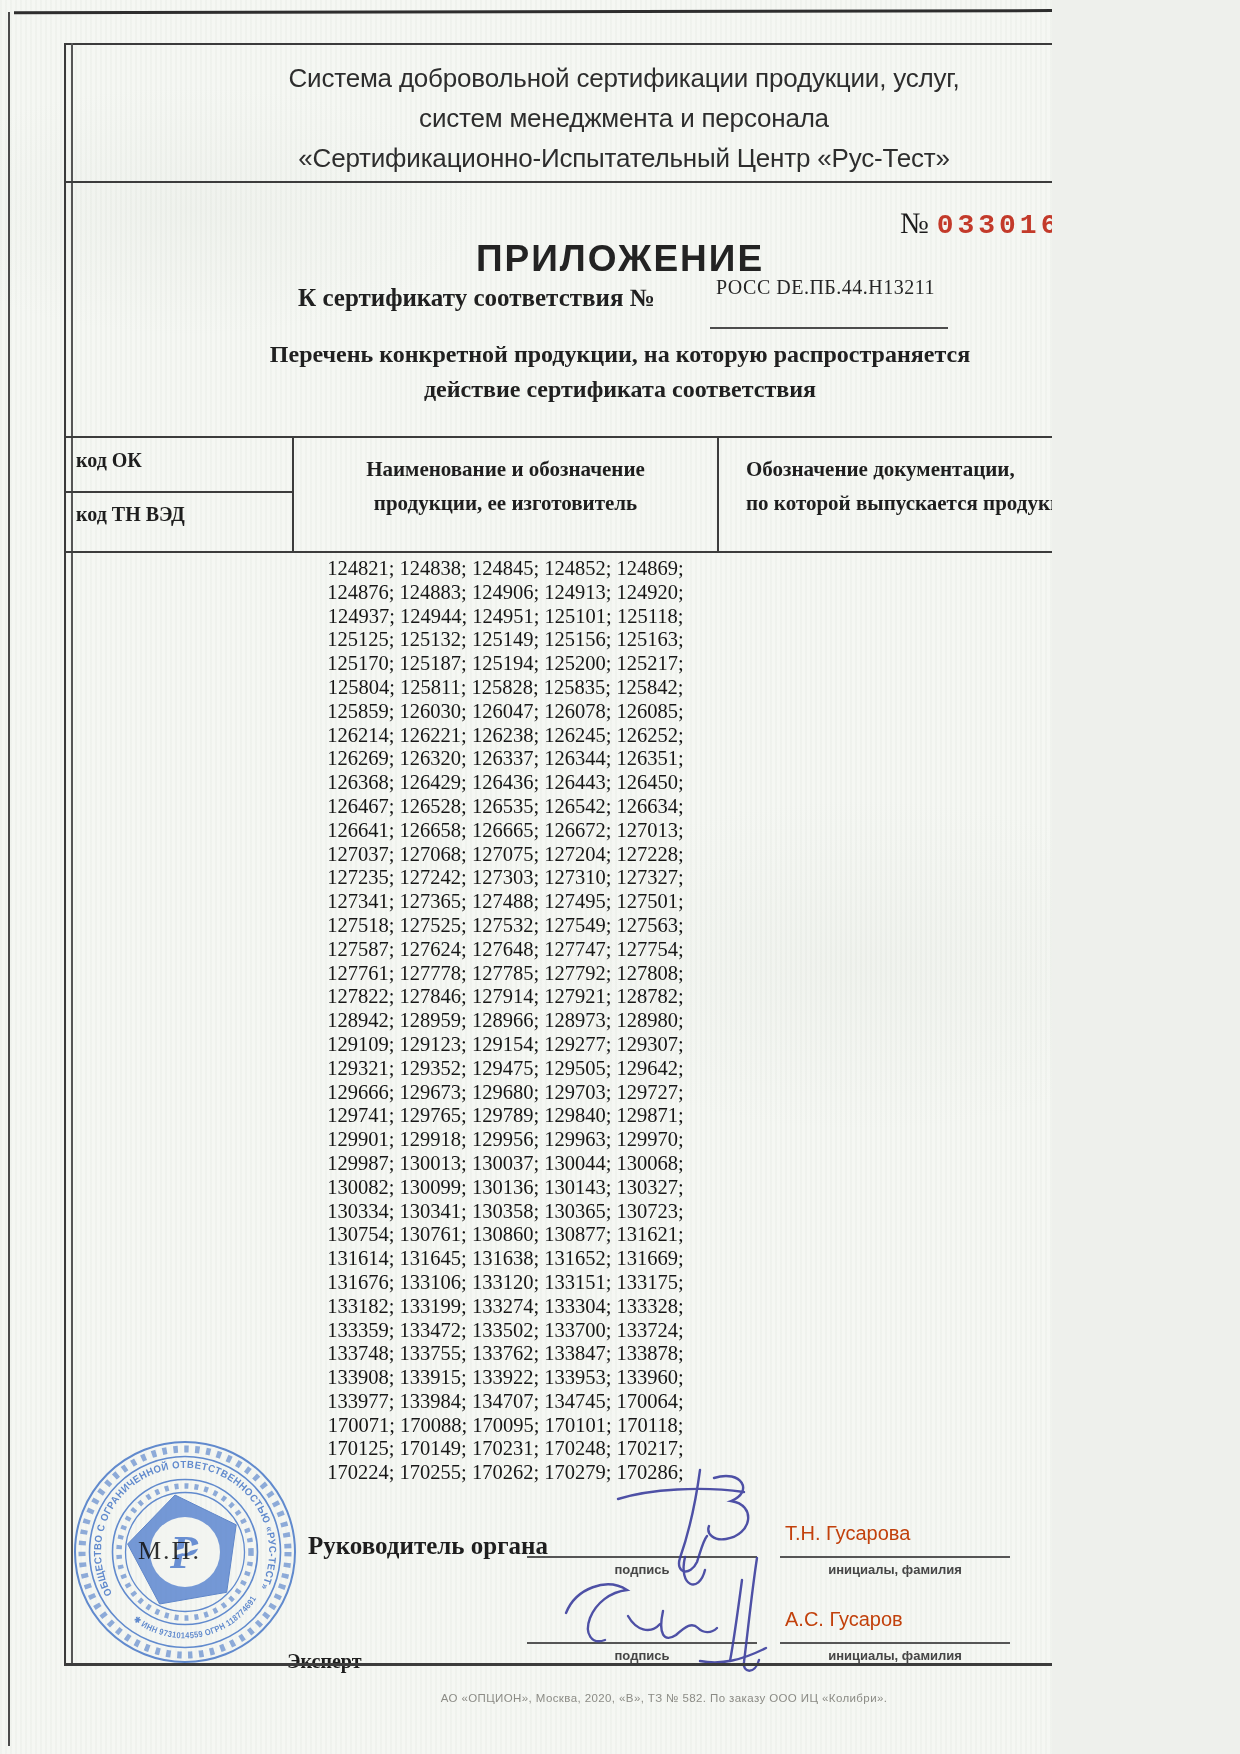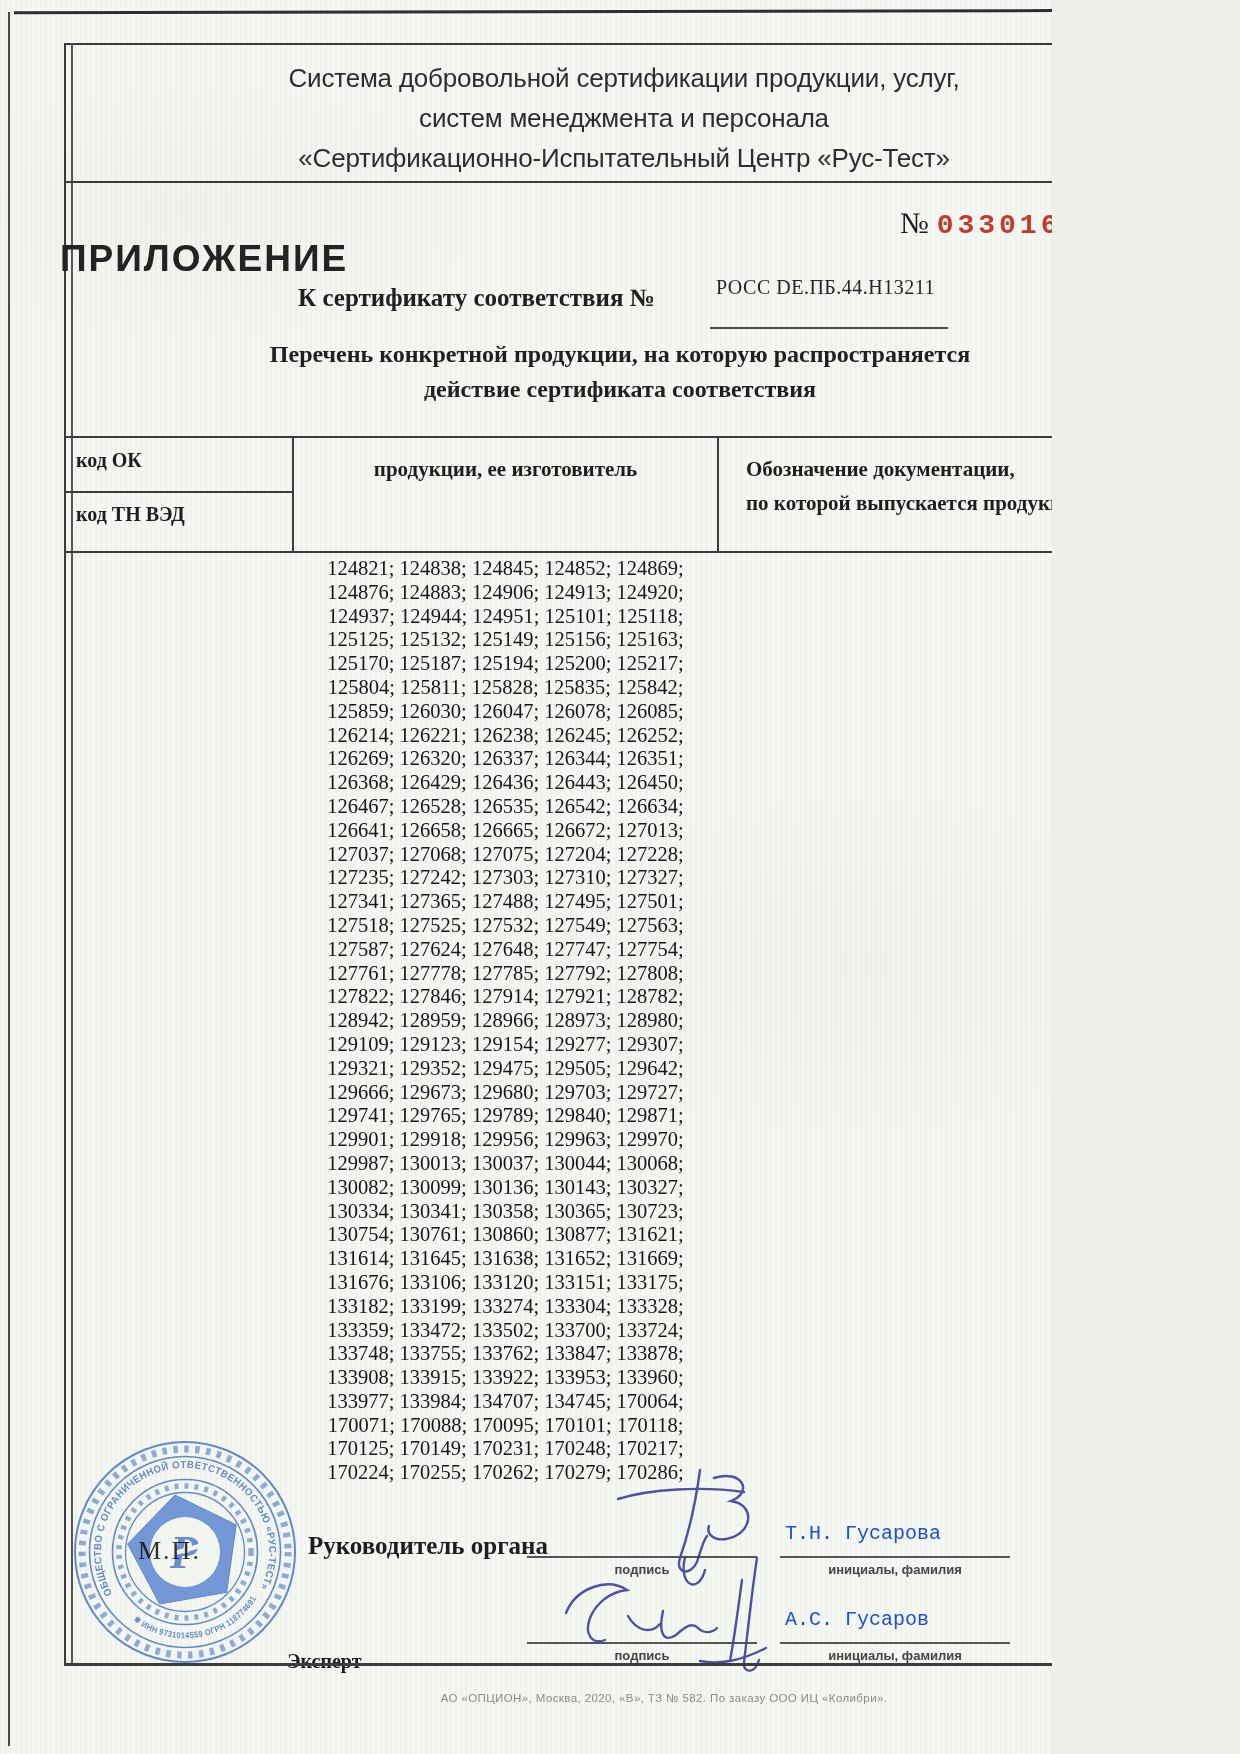--- a/index.html
+++ b/index.html
@@ -20,39 +20,39 @@
   .vline{position:absolute;background:#3c3c3c;width:2px;}
   
   .edge-top{position:absolute;left:14px;top:10px;width:1226px;height:3px;background:#2e2e2e;transform:rotate(-.12deg);}
   .edge-left{position:absolute;left:8px;top:12px;width:2px;height:1734px;background:#4a4a4a;}
   
   .header{left:67px;top:58px;width:1114px;text-align:center;
     font-family:"Liberation Sans",sans-serif;font-size:26px;line-height:40px;color:#2d2d2d;letter-spacing:-.2px;}
   .form-number{left:900px;top:206px;white-space:nowrap;}
   .form-number .nzn{font:30px "Liberation Serif",serif;color:#1c1c1c;}
   .form-number .val{font-family:"Liberation Mono",monospace;font-weight:bold;font-size:28px;color:#c33a2a;letter-spacing:4px;margin-left:8px;}
-  .doc-title{left:60px;top:238px;width:1120px;text-align:left;
+  .doc-title{left:60px;top:238px;width:1120px;text-align:center;
     font-family:"Liberation Sans",sans-serif;font-weight:bold;font-size:37px;letter-spacing:2px;color:#232323;}
   .cert-label{left:298px;top:284px;font-weight:bold;font-size:25px;color:#202020;}
   .cert-number{left:716px;top:276px;font-size:20px;letter-spacing:.5px;color:#252525;}
   .cert-underline{left:710px;top:327px;width:238px;height:2px;background:#4c4c4c;}
   .subtitle{left:60px;top:337px;width:1120px;text-align:center;font-weight:bold;font-size:24px;line-height:35px;color:#202020;white-space:pre-line;}
   
   .cell-c1a{left:76px;top:449px;font-weight:bold;font-size:20px;}
   .cell-c1b{left:76px;top:503px;font-weight:bold;font-size:20px;}
   .cell-c2{left:293px;top:452px;width:425px;text-align:center;font-weight:bold;font-size:21px;line-height:34px;}
   .cell-c3{left:746px;top:452px;width:425px;text-align:left;font-weight:bold;font-size:21px;line-height:34px;}
   
   .codes{left:293px;top:557px;width:425px;text-align:center;font-size:20.5px;line-height:23.8px;color:#161616;white-space:pre-line;}
   
   .role1{left:287px;top:1532px;font-weight:bold;font-size:25px;margin-left:21px;}
   .role2{left:287px;top:1650px;font-weight:bold;font-size:20px;}
   .sigline{position:absolute;height:2px;background:#555;}
   .slabel{position:absolute;font-family:"Liberation Sans",sans-serif;font-size:13px;color:#454545;text-align:center;font-weight:bold;}
-  .sname{position:absolute;font-family:Liberation Mono, monospace;font-size:20px;color:#1d4ed8;}
+  .sname{position:absolute;font-family:Liberation Sans, sans-serif;font-size:20px;color:#c2410c;}
   .mp{left:138px;top:1536px;font-size:26px;letter-spacing:2px;color:#141414;opacity:.88;}
   .footer{left:16px;top:1692px;width:1240px;text-align:center;
     font-family:"Liberation Sans",sans-serif;font-size:11.5px;letter-spacing:.4px;color:#8b8b85;padding-left:28px;}
   .stamp-svg{position:absolute;left:70px;top:1434px;opacity:.82;}
   .ink-svg{position:absolute;left:0;top:0;pointer-events:none;}
 </style>
 </head>
 <body>
 
 <div class="page">
@@ -87,20 +87,21 @@
   <div class="hline" style="left:64px;top:436px;width:1079px;"></div>
   <div class="hline" style="left:64px;top:551px;width:1079px;"></div>
   <div class="vline" style="left:292px;top:436px;height:117px;"></div>
   <div class="vline" style="left:717px;top:436px;height:117px;"></div>
   <div class="hline" style="left:64px;top:491px;width:229px;"></div>
   <div class="vline" style="left:1141px;top:436px;height:32px;"></div>
 
   <div class="abs cell-c1a">код ОК</div>
   <div class="abs cell-c1b">код ТН ВЭД</div>
   <div class="abs cell-c2">
+    <div>Наименование и обозначение</div>
     <div>продукции, ее изготовитель</div>
   </div>
   <div class="abs cell-c3">
     <div>Обозначение документации,</div>
     <div>по которой выпускается продукция</div>
   </div>
 
   <div class="abs codes">124821; 124838; 124845; 124852; 124869;
 124876; 124883; 124906; 124913; 124920;
 124937; 124944; 124951; 125101; 125118;

